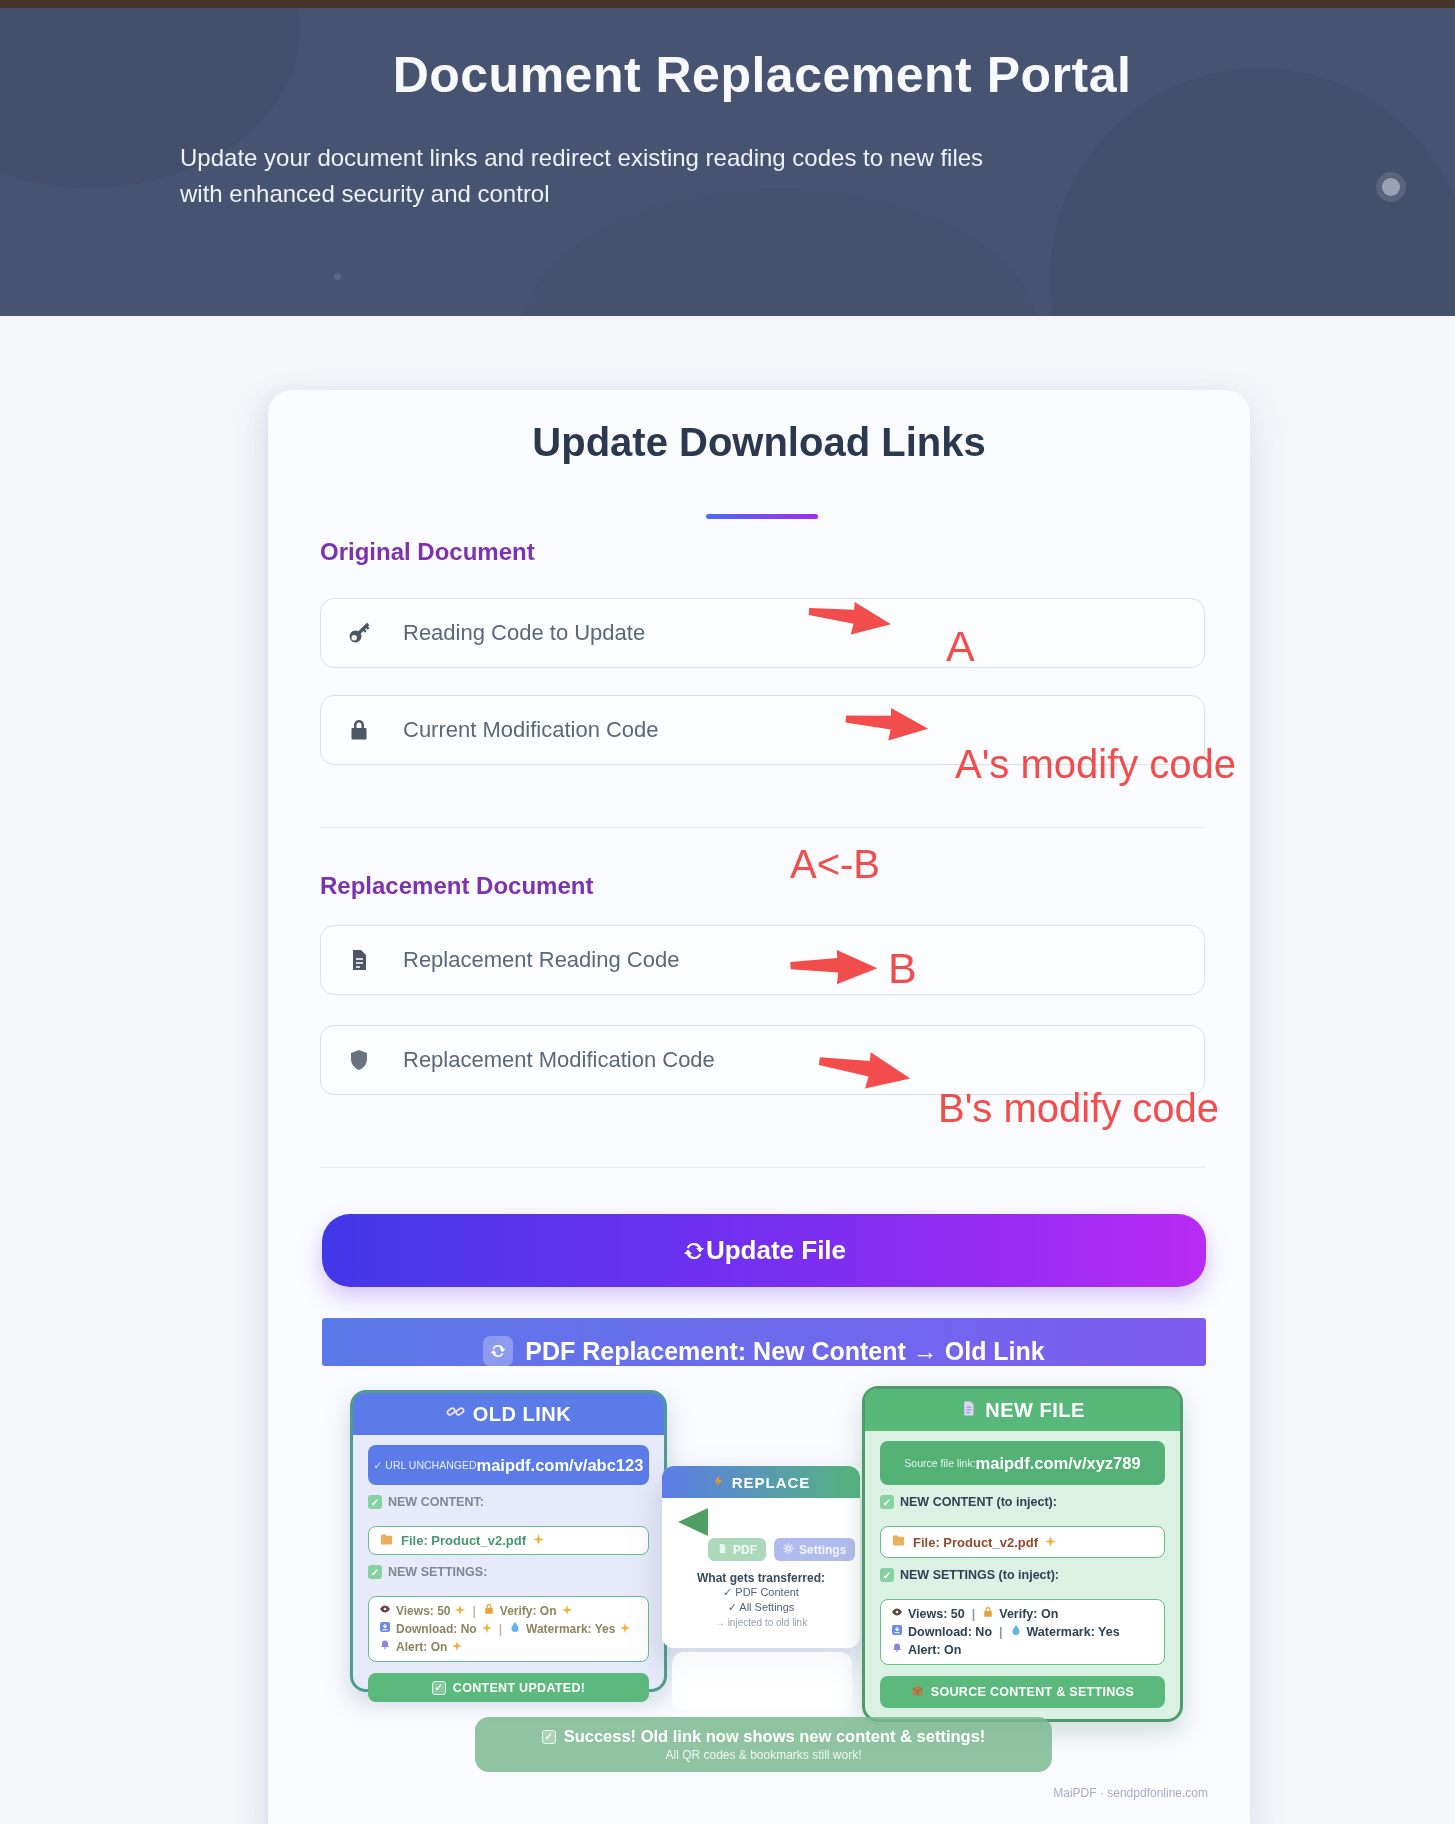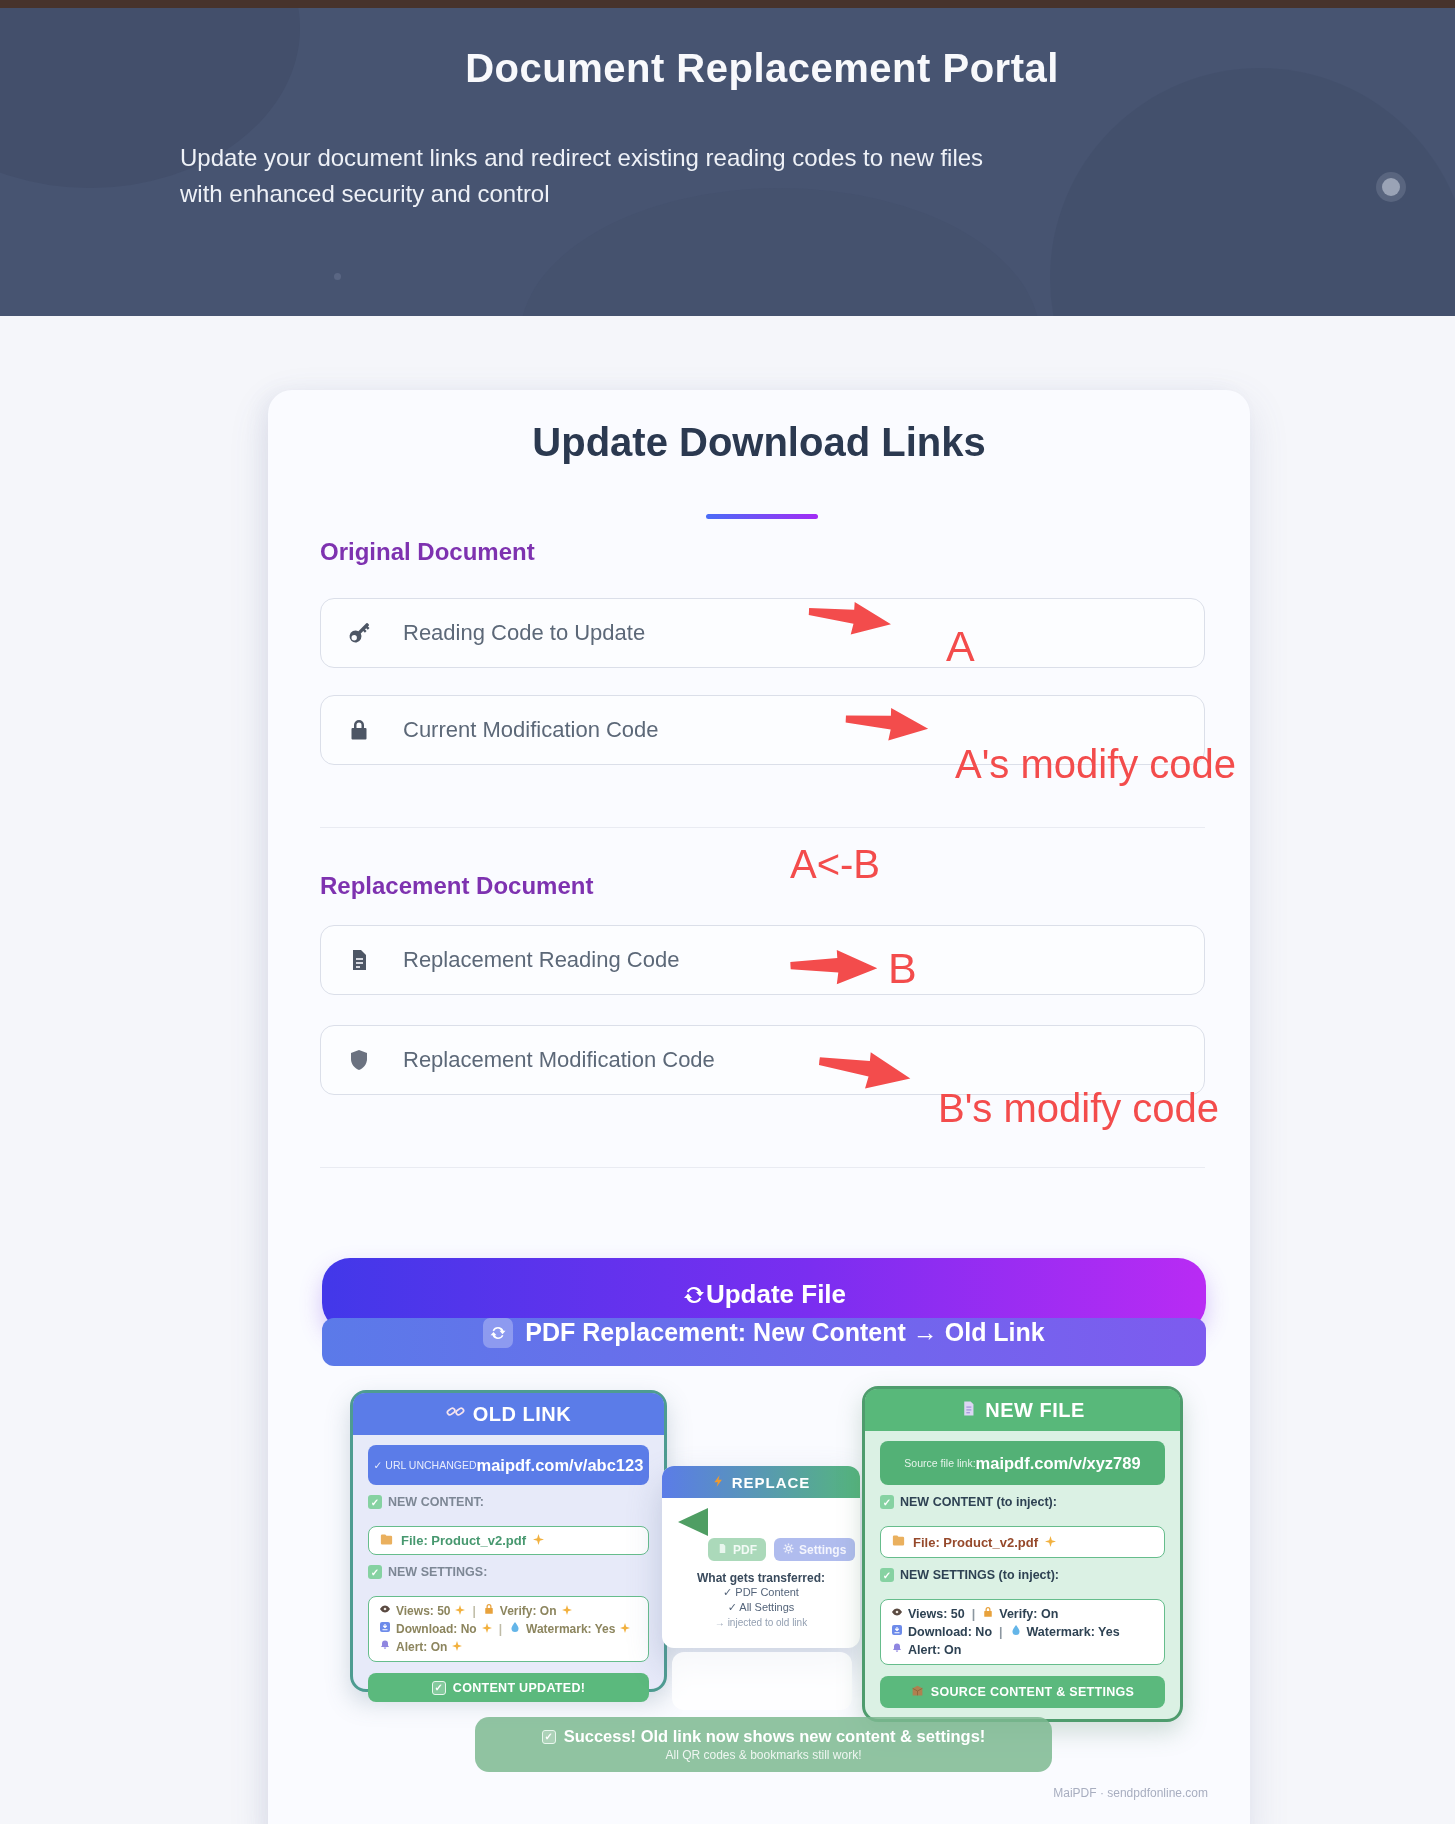--- a/index.html
+++ b/index.html
@@ -6,21 +6,21 @@
   #screen{position:relative;width:1455px;height:1824px;overflow:hidden;background:#f5f6fa;}
 
   
   .topstrip{position:absolute;left:0;top:0;width:1455px;height:8px;background:#47332c;}
   .hero{position:absolute;left:0;top:8px;width:1455px;height:308px;background:#475471;overflow:hidden;}
   .blob{position:absolute;border-radius:50%;background:#3f4b66;opacity:.55;}
   .b1{left:-120px;top:-140px;width:420px;height:320px;}
   .b2{left:1050px;top:60px;width:420px;height:420px;opacity:.4;}
   .b3{left:520px;top:180px;width:520px;height:300px;opacity:.25;}
   .hero h1{position:absolute;left:300px;top:38px;width:924px;margin:0;text-align:center;
-    font-size:40px;font-weight:800;color:#f8f9fc;letter-spacing:.5px;}
+    font-size:50px;font-weight:800;color:#f8f9fc;letter-spacing:.5px;}
   .hero .sub{position:absolute;left:180px;top:132px;width:1164px;margin:0;
     font-size:24px;line-height:36px;font-weight:400;color:#eef1f7;}
   .hdot{position:absolute;left:1382px;top:170px;width:18px;height:18px;border-radius:50%;
     background:#9aa3b6;box-shadow:0 0 0 6px rgba(154,163,182,.25);}
   .hdot2{position:absolute;left:334px;top:265px;width:7px;height:7px;border-radius:50%;background:#5a6683;}
 
   
   .card{position:absolute;left:268px;top:390px;width:982px;height:1460px;background:#fafbff;
     border-radius:24px;box-shadow:0 14px 40px rgba(90,100,150,.14), -8px 0 18px rgba(90,100,150,.06);}
   .card h2{position:absolute;left:0;top:30px;width:982px;margin:0;text-align:center;
@@ -33,25 +33,25 @@
   .f-icon{width:24px;height:24px;display:inline-flex;flex:0 0 auto;}
   .inp input{border:none;outline:none;background:transparent;flex:1;font-size:22px;color:#33404f;
     font-family:"Liberation Sans",sans-serif;margin-left:12px;}
   .inp input::placeholder{color:#5c6878;opacity:1;}
   .divider{position:absolute;left:52px;width:885px;height:1px;background:#e9ebf2;}
 
   .update-btn{position:absolute;left:54px;top:824px;width:884px;height:73px;border:none;cursor:pointer;
     border-radius:28px;background:linear-gradient(90deg,#4238e9 0%,#7a2ef0 55%,#b92bf4 100%);
     color:#fff;font-size:26px;font-weight:800;font-family:"Liberation Sans",sans-serif;
     display:flex;align-items:center;justify-content:center;
-    box-shadow:0 10px 22px rgba(120,60,230,.28);margin-top:44px;}
+    box-shadow:0 10px 22px rgba(120,60,230,.28);}
 
   
-  .banner{position:absolute;left:54px;top:928px;width:884px;height:48px;border-radius:12px;
-    background:linear-gradient(90deg,#5b7ae9,#7d5bef);display:flex;align-items:flex-start;justify-content:center;
+  .banner{position:absolute;left:54px;top:928px;width:884px;height:48px;border-radius:3px;
+    background:linear-gradient(90deg,#5b7ae9,#7d5bef);display:flex;align-items:flex-end;justify-content:center;
     gap:12px;color:#fff;font-size:25px;font-weight:800;}
   .banner-ic{width:30px;height:30px;border-radius:7px;background:rgba(255,255,255,.28);
     display:inline-flex;align-items:center;justify-content:center;}
 
   .dcard{position:absolute;box-sizing:border-box;border-radius:16px;}
   .old-card{left:82px;top:1000px;width:317px;height:302px;background:#e7eaf9;border:3px solid #4e9c91;
     box-shadow:0 10px 24px rgba(80,110,130,.25);}
   .new-card{left:594px;top:996px;width:321px;height:336px;background:#dbf1e4;border:3px solid #4e9c6d;
     box-shadow:0 10px 24px rgba(80,130,100,.25);}
   .dhead{height:42px;border-radius:12px 12px 0 0;display:flex;align-items:center;justify-content:center;

